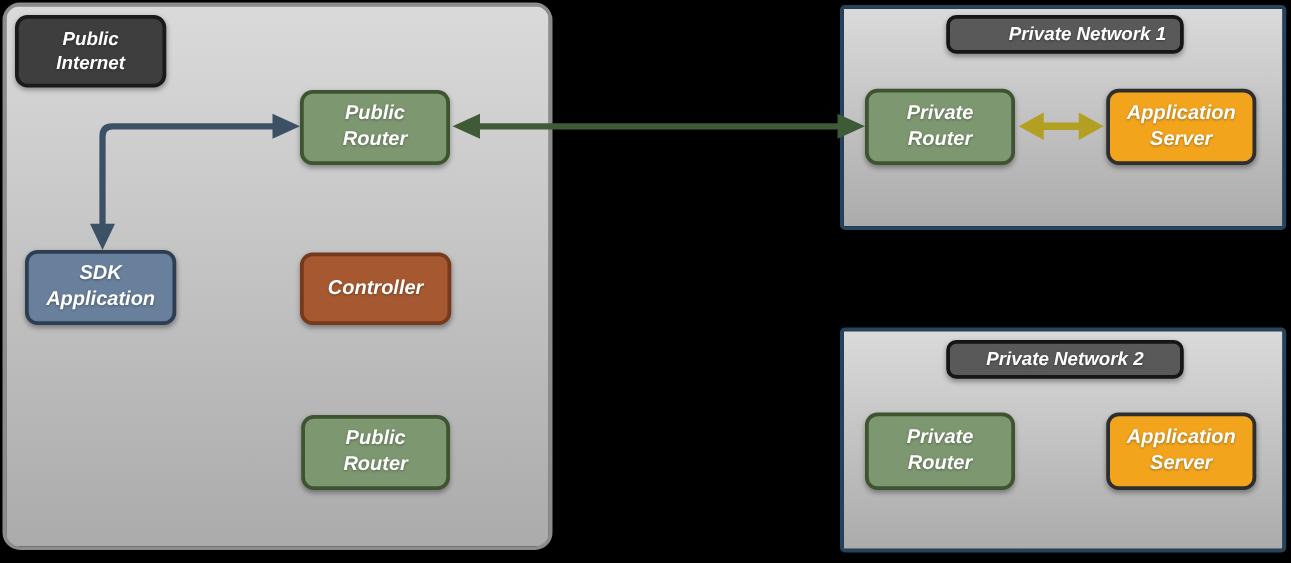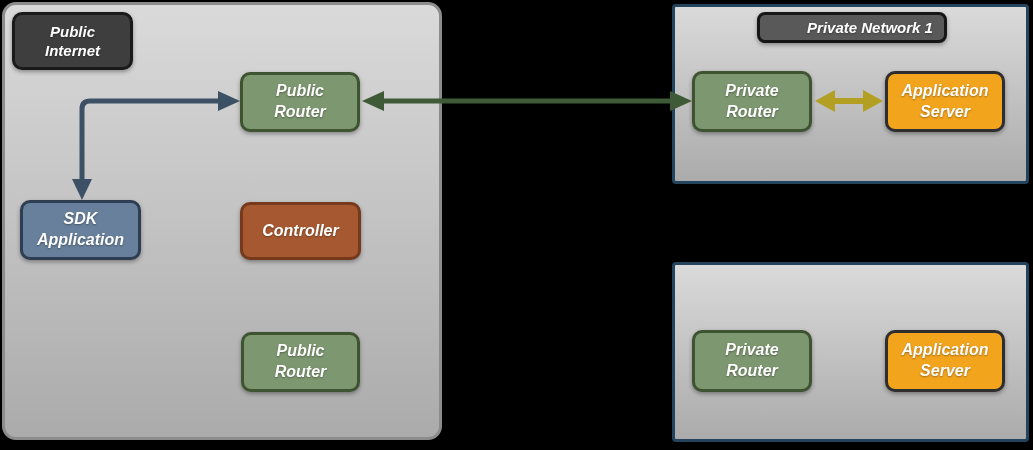--- a/index.html
+++ b/index.html
@@ -99,20 +99,21 @@
 
   <div class="container private" style="left:672px;top:4px;width:357px;height:180px;">
     <div class="tag network" style="left:82px;top:5px;width:190px;height:31px;padding-left:36px;">Private Network 1</div>
     <div class="node green" style="left:17px;top:64px;width:120px;height:61px;">Private
 Router</div>
     <div class="node orange" style="left:210px;top:64px;width:120px;height:61px;">Application
 Server</div>
   </div>
 
   <div class="container private" style="left:672px;top:262px;width:357px;height:180px;">
+    <div class="tag network" style="left:82px;top:7px;width:190px;height:31px;">Private Network 2</div>
     <div class="node green" style="left:17px;top:65px;width:120px;height:62px;">Private
 Router</div>
     <div class="node orange" style="left:210px;top:65px;width:120px;height:62px;">Application
 Server</div>
   </div>
 
   <svg class="arrows" viewBox="0 0 1033 450">
 
     <g>
       <path class="shaft-navy" d="M 220 101 L 90 101 Q 82 101 82 109 L 82 181"></path>

